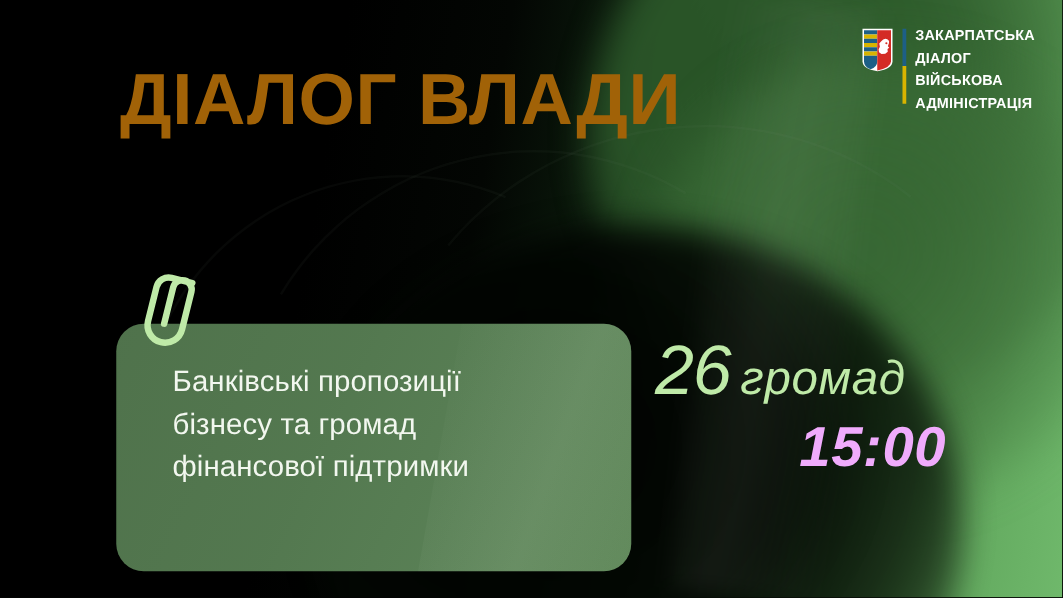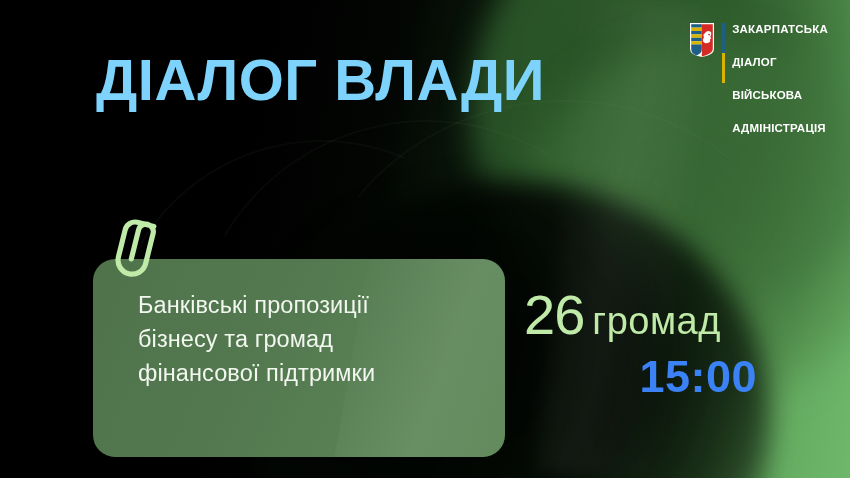--- a/index.html
+++ b/index.html
@@ -132,21 +132,21 @@
   .logo-divider {
     width: 3px;
     height: 60px;
     background: linear-gradient(180deg, #1d5f86 0%, #1d5f86 50%, #d8b400 50%, #d8b400 100%);
     flex: 0 0 auto;
     margin-top: 1px;
   }
   .logo-text {
     display: flex;
     flex-direction: column;
-    gap: 18px;
+    gap: 3px;
     margin-top: 0px;
   }
   .logo-text span {
     color: #ffffff;
     font-size: 11.5px;
     font-weight: 700;
     letter-spacing: 0.2px;
     line-height: 15px;
     white-space: nowrap;
     font-family: "Liberation Sans", sans-serif;
@@ -154,21 +154,21 @@
 
   
   .headline {
     position: absolute;
     left: 96px;
     top: 48px;
     z-index: 5;
   }
   .headline .line {
     display: block;
-    color: #7dd3fc;
+    color: #a16207;
     font-size: 58px;
     font-weight: 700;
     line-height: 64px;
     letter-spacing: 0.5px;
     white-space: nowrap;
     font-family: "Liberation Sans", sans-serif;
   }
 
   
   .clip {
@@ -220,24 +220,25 @@
     line-height: 34px;
     letter-spacing: 0.1px;
     white-space: nowrap;
     font-family: "Liberation Sans", sans-serif;
   }
 
   
   .datetime {
     position: absolute;
     left: 524px;
-    top: 287px;
+    top: 268px;
     width: 240px;
     z-index: 6;
     text-align: right;
+    font-style: italic;
   }
   .date-row {
     display: flex;
     align-items: baseline;
     justify-content: flex-start;
     gap: 8px;
     white-space: nowrap;
   }
   .date-day {
     color: #bfeaa8;
@@ -251,21 +252,21 @@
     color: #bfeaa8;
     font-size: 38px;
     font-weight: 400;
     line-height: 40px;
     letter-spacing: 0.5px;
     font-family: "Liberation Sans", sans-serif;
   }
   .time {
     display: block;
     margin-top: 10px;
-    color: #3b82f6;
+    color: #f0abfc;
     font-size: 45px;
     font-weight: 700;
     line-height: 48px;
     letter-spacing: 0.5px;
     text-align: right;
     padding-right: 7px;
     font-family: "Liberation Sans", sans-serif;
   }
 </style>
 </head>

